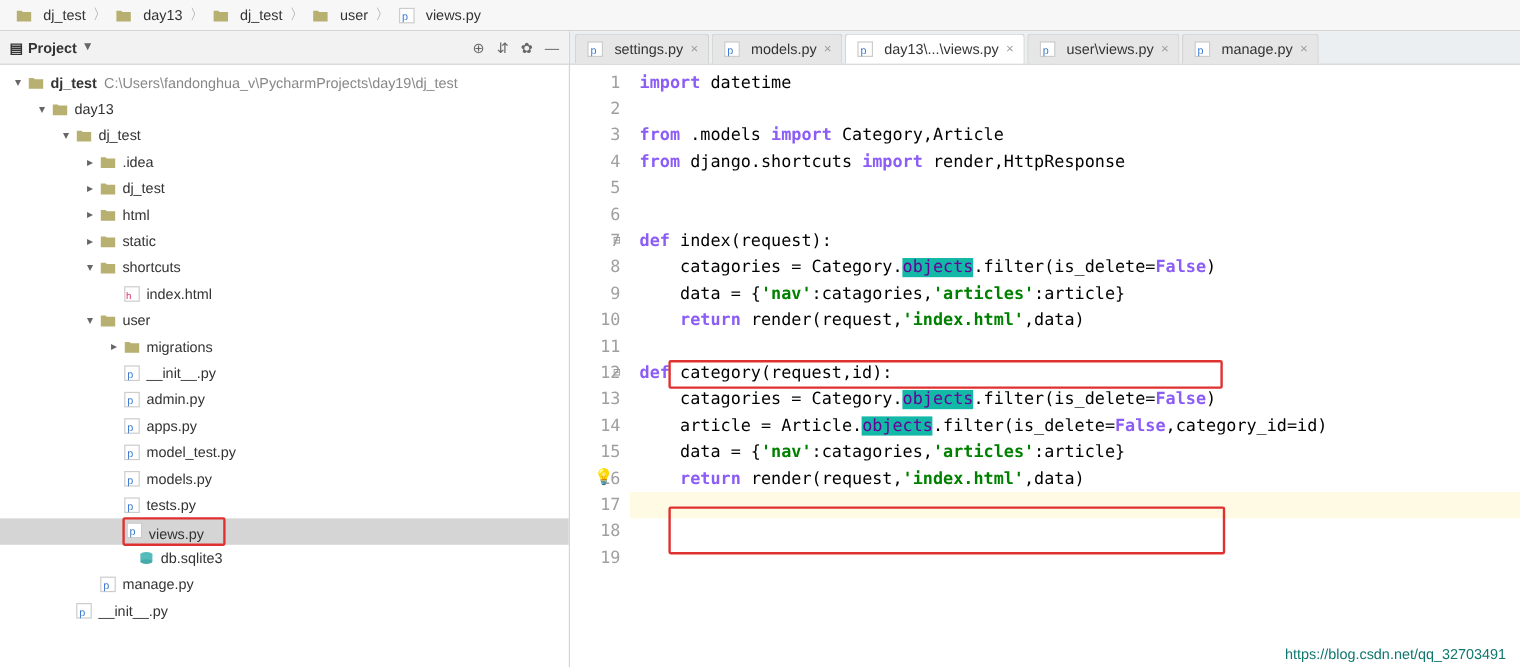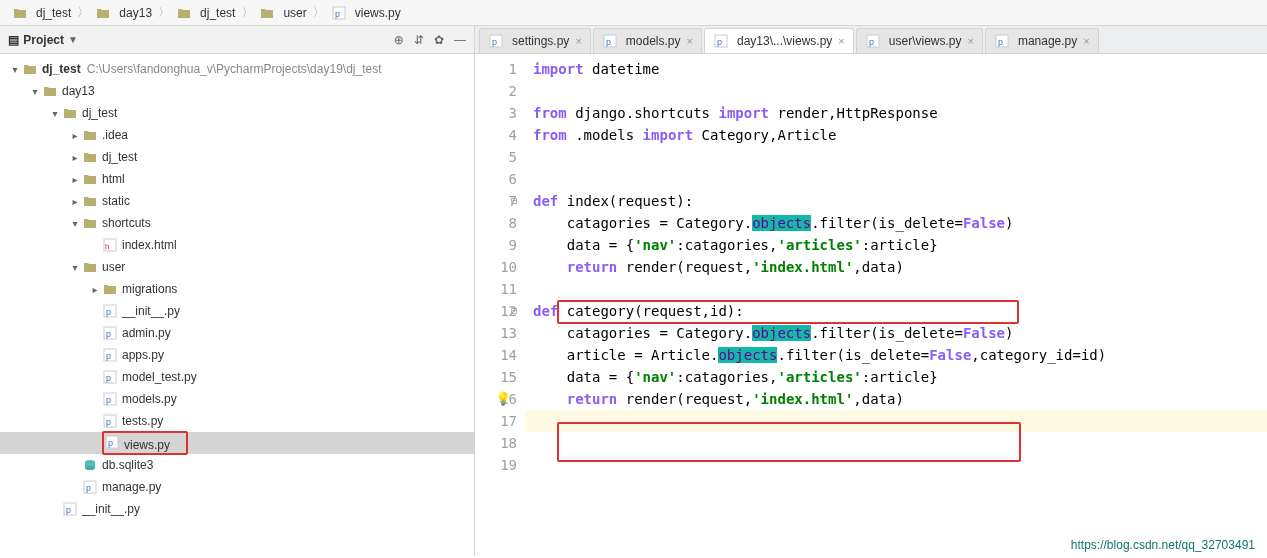--- a/index.html
+++ b/index.html
@@ -272,21 +272,21 @@
         </div>
         <div class="tree-row selected" style="padding-left: 88px;">
           <span class="twisty"></span>
           <div class="redbox" style="display: inline-block; padding: 1px 16px 1px 0px;"><span class="node-icon">
               <svg width="14" height="14" viewBox="0 0 14 14">
                 <rect x="1" y="1" width="12" height="12" fill="#fff" stroke="#ccc"></rect>
                 <text x="3" y="11" font-size="9" fill="#3b78cf">p</text>
               </svg>
             </span><span class="node-label">views.py</span></div>
         </div>
-        <div class="tree-row" style="padding-left: 68px;">
+        <div class="tree-row" style="padding-left: 100px;">
           <span class="twisty"></span>
           <span class="node-icon">
             <svg width="14" height="14" viewBox="0 0 14 14">
               <ellipse cx="7" cy="4" rx="5" ry="2" fill="#5bb"></ellipse>
               <rect x="2" y="4" width="10" height="6" fill="#5bb"></rect>
               <ellipse cx="7" cy="10" rx="5" ry="2" fill="#4aa"></ellipse>
             </svg>
           </span>
           <span class="node-label">db.sqlite3</span>
         </div>
@@ -384,22 +384,22 @@
           <div>14</div>
           <div>15</div>
           <div>16</div>
           <div>17</div>
           <div>18</div>
           <div>19</div>
         </div>
       <div class="code" id="code">
           <div class="code-line" style="position: relative;"><span class="kw">import </span><span class="name">datetime</span></div>
           <div class="code-line" style="position: relative;"></div>
+          <div class="code-line" style="position: relative;"><span class="kw">from </span><span class="name">.models </span><span class="kw">import </span><span class="name">Category,Article</span></div>
           <div class="code-line" style="position: relative;"><span class="kw">from </span><span class="name">django.shortcuts </span><span class="kw">import </span><span class="name">render,HttpResponse</span></div>
-          <div class="code-line" style="position: relative;"><span class="kw">from </span><span class="name">.models </span><span class="kw">import </span><span class="name">Category,Article</span></div>
           <div class="code-line" style="position: relative;"></div>
           <div class="code-line" style="position: relative;"></div>
           <div class="code-line" style="position: relative;"><span class="fold">⊟</span><span class="kw">def </span><span class="name">index(request):</span></div>
           <div class="code-line" style="position: relative;"><span class="name">    catagories = Category.</span><span class="purple hl">objects</span><span class="name">.filter(is_delete=</span><span class="kw">False</span><span class="name">)</span></div>
           <div class="code-line" style="position: relative;"><span class="name">    data = {</span><span class="str">'nav'</span><span class="name">:catagories,</span><span class="str">'articles'</span><span class="name">:article}</span></div>
           <div class="code-line" style="position: relative;"><span>    </span><span class="kw">return </span><span class="name">render(request,</span><span class="str">'index.html'</span><span class="name">,data)</span></div>
           <div class="code-line" style="position: relative;"></div>
           <div class="code-line" style="position: relative;"><span class="fold">⊟</span><span class="kw">def </span><span class="name">category(request,id):</span></div>
           <div class="code-line" style="position: relative;"><span class="name">    catagories = Category.</span><span class="purple hl">objects</span><span class="name">.filter(is_delete=</span><span class="kw">False</span><span class="name">)</span></div>
           <div class="code-line" style="position: relative;"><span class="name">    article = Article.</span><span class="purple hl">objects</span><span class="name">.filter(is_delete=</span><span class="kw">False</span><span class="name">,category_id=id)</span></div>

